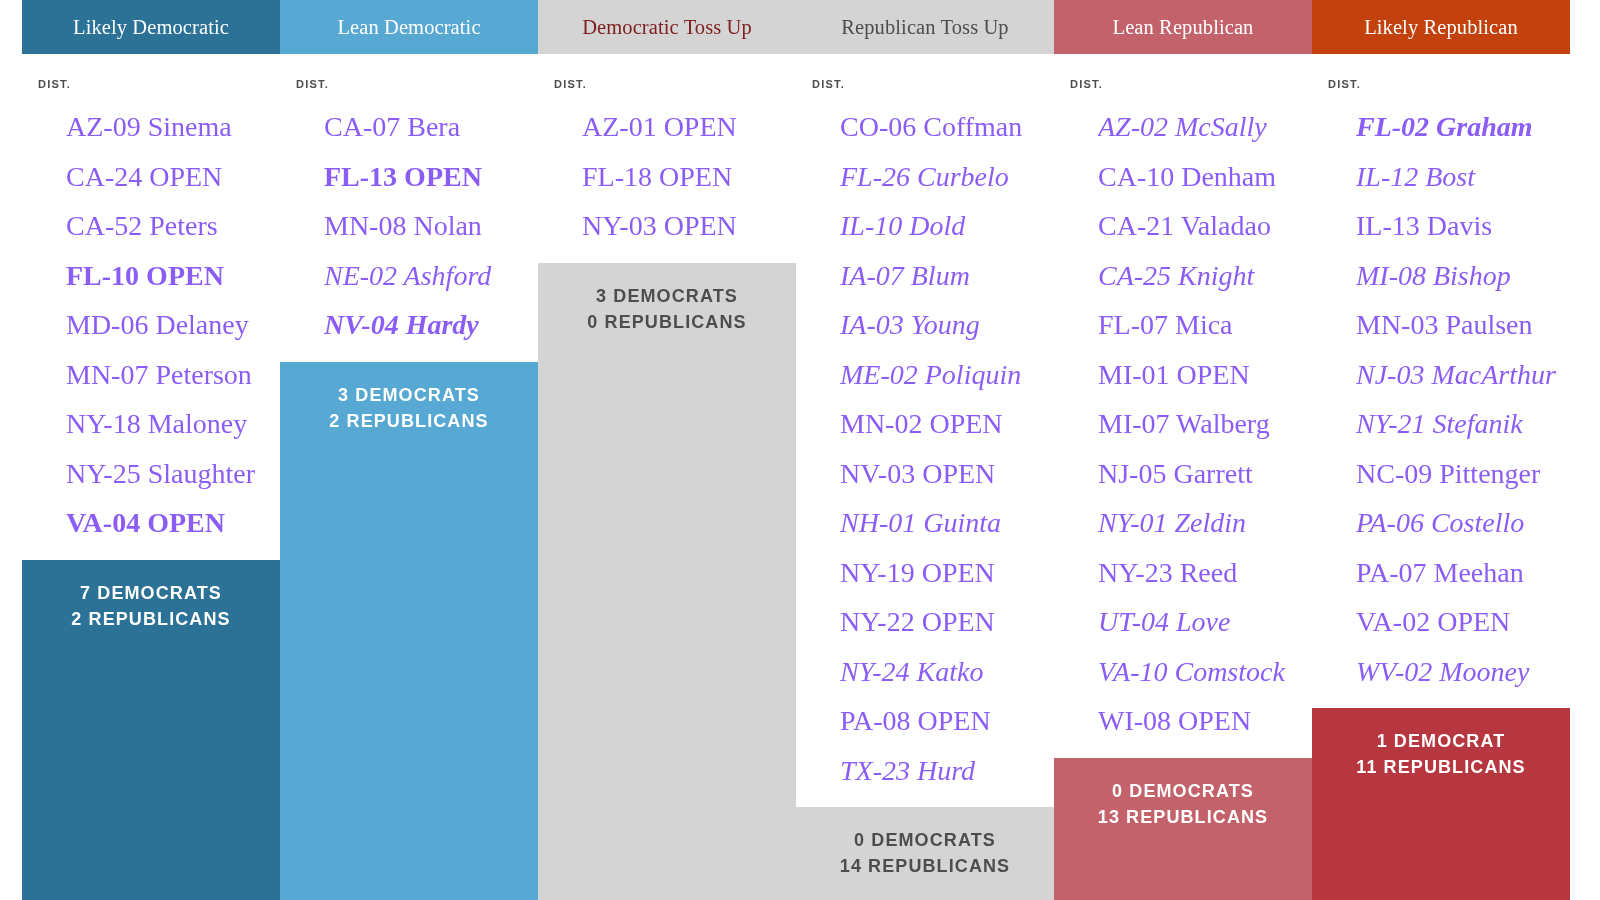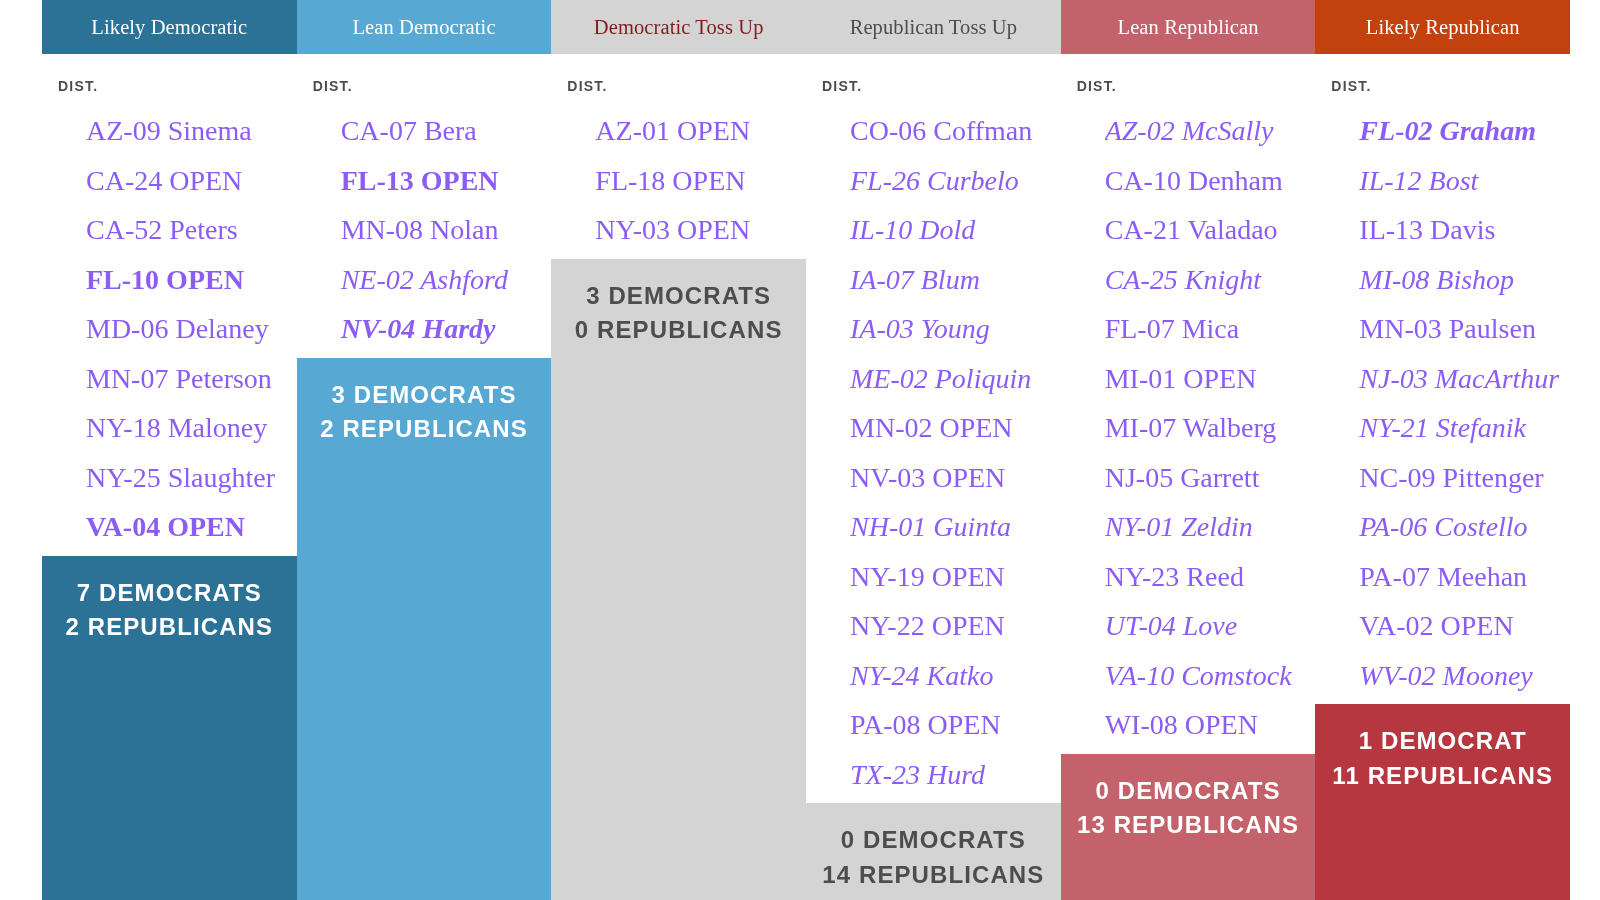--- a/index.html
+++ b/index.html
@@ -11,21 +11,21 @@
     width: 1600px;
     height: 900px;
     font-family: "Liberation Serif", serif;
     overflow: hidden;
   }
   #board {
     display: flex;
     width: 1600px;
     height: 900px;
     box-sizing: border-box;
-    padding: 0 30px 0 42px;
+    padding: 0 30px 0 22px;
   }
   .column {
     flex: 1 1 0;
     display: flex;
     flex-direction: column;
     min-width: 0;
     position: relative;
   }
   .col-header {
     height: 58px;
@@ -40,21 +40,21 @@
     box-sizing: border-box;
     text-align: center;
     line-height: 1.1;
   }
   .col-header.dark-text {
     color: #4d4d4d;
   }
   .dist-label {
     font-family: "Liberation Sans", sans-serif;
     font-weight: bold;
-    font-size: 14px;
+    font-size: 11px;
     letter-spacing: 1.2px;
     color: #4d4d4d;
     padding: 20px 0 12px 16px;
     box-sizing: border-box;
   }
   .list {
     padding: 0 0 0 16px;
     box-sizing: border-box;
   }
   .race {
@@ -70,28 +70,28 @@
     font-style: italic;
   }
   .race.bold {
     font-weight: bold;
   }
   .race.bolditalic {
     font-weight: bold;
     font-style: italic;
   }
   .tally {
-    margin-top: 4px;
+    margin-top: 12px;
     flex: 1 1 auto;
     padding: 20px 0 0 0;
     box-sizing: border-box;
     text-align: center;
     font-family: "Liberation Sans", sans-serif;
     font-weight: bold;
-    font-size: 24px;
+    font-size: 18px;
     letter-spacing: 1.1px;
     line-height: 1.45;
   }
   .tally .line { display: block; }
 </style>
 </head>
 <body>
 
 <div id="board">
     <div class="column">

